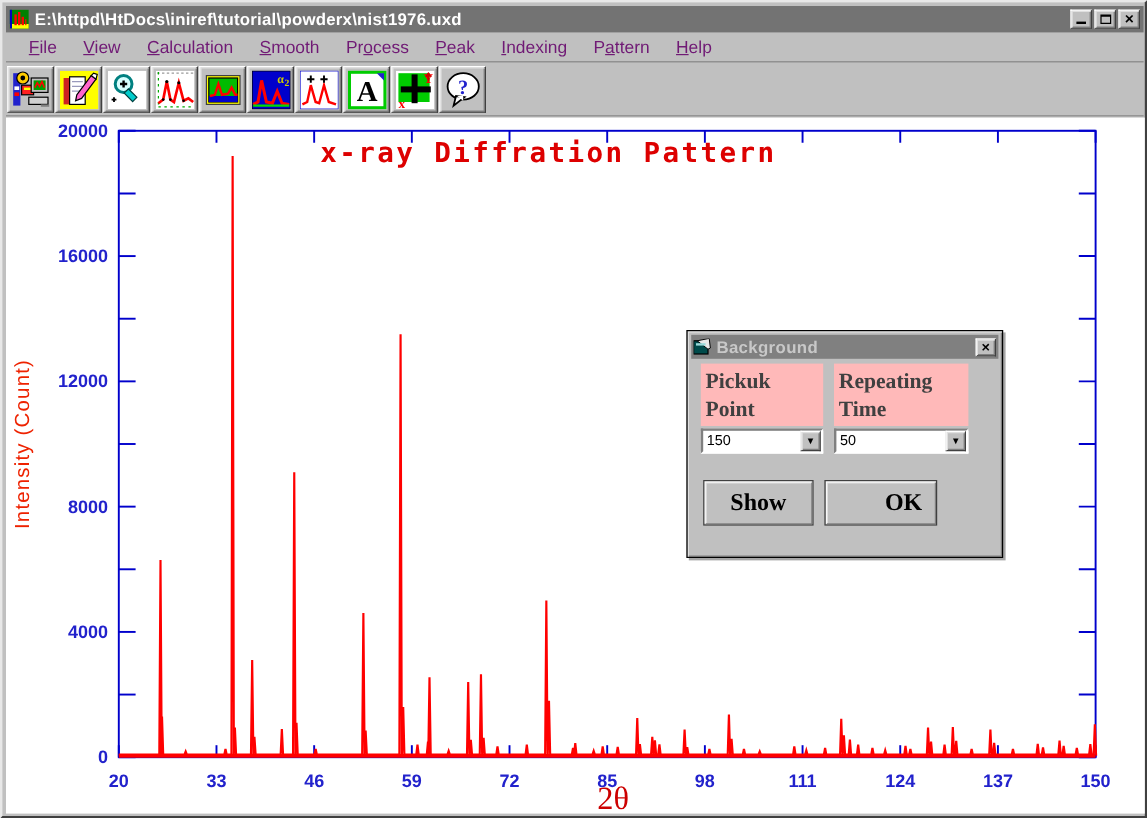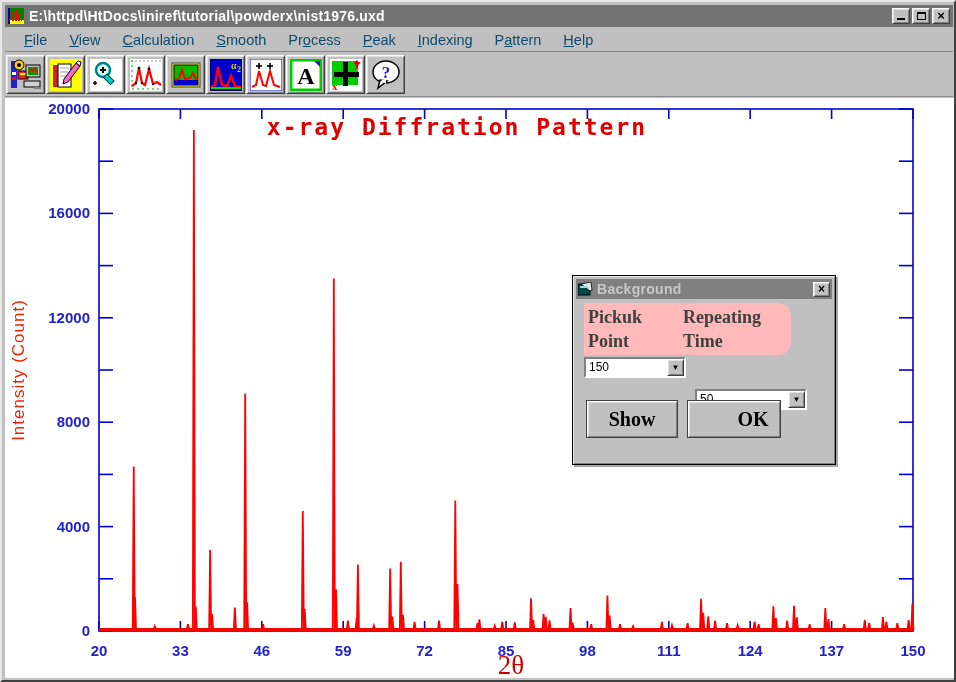--- a/index.html
+++ b/index.html
@@ -26,21 +26,21 @@
     font:bold 11px "Liberation Sans",sans-serif;color:#000;line-height:1;
   }
   .glyph-min{width:8px;height:7px;border-bottom:2px solid #000;}
   .glyph-max{width:9px;height:8px;border:1px solid #000;border-top:2px solid #000;}
   .glyph-close{font:bold 13px "Liberation Sans",sans-serif;margin-top:-2px;}
   
   .menubar{
     position:absolute;left:3px;top:27px;width:948px;height:23px;
     display:flex;align-items:center;padding-left:9px;gap:0;
     border-bottom:1px solid #868686;background:#c0c0c0;
-    font-size:14.5px;color:#0c4a6e;
+    font-size:14.5px;color:#701a75;
   }
   .menu-item{padding:2px 10px;margin-right:2px;white-space:nowrap;}
   .menu-item u{text-decoration:underline;}
   
   .toolbar{
     position:absolute;left:3px;top:51px;width:948px;height:44px;
     background:#c0c0c0;border-bottom:1px solid #8a8a8a;
     display:flex;align-items:center;padding-left:1px;
   }
   .tool-btn{
@@ -76,28 +76,28 @@
     width:17px;height:15px;background:#c0c0c0;border:1px solid;
     border-color:#fff #404040 #404040 #fff;box-shadow:inset 1px 1px 0 #dfdfdf,inset -1px -1px 0 #808080;
     display:flex;align-items:center;justify-content:center;padding:0;
     font:bold 12px "Liberation Sans",sans-serif;line-height:1;cursor:default;
   }
   .plabel{
     position:absolute;top:27px;height:52px;background:#ffb9b9;
     font:bold 18px "Liberation Serif",serif;color:#404040;line-height:1.35;padding:2px 0 0 4px;
   }
   .plabel.p1{left:11px;width:102px;}
-  .plabel.p2{left:106px;width:112px;border-radius:13px;}
+  .plabel.p2{left:122px;width:112px;}
   .combo{
     position:absolute;top:81px;height:21px;background:#fff;
     border:2px solid;border-color:#808080 #fff #fff #808080;
     display:flex;align-items:stretch;
   }
   .combo.c1{left:11px;width:102px;}
-  .combo.c2{left:122px;width:112px;margin-top:32px;}
+  .combo.c2{left:122px;width:112px;}
   .combo-value{flex:1;font:12px "Liberation Sans",sans-serif;padding:1px 0 0 3px;color:#000;}
   .combo-arrow{
     width:17px;background:#c0c0c0;border:1px solid;border-color:#fff #404040 #404040 #fff;
     box-shadow:inset 1px 1px 0 #dfdfdf,inset -1px -1px 0 #808080;
     display:flex;align-items:center;justify-content:center;
     font-size:8px;color:#000;cursor:default;
   }
   .dlg-btn{
     position:absolute;top:124px;height:38px;background:#c0c0c0;
     border:1px solid #404040;

